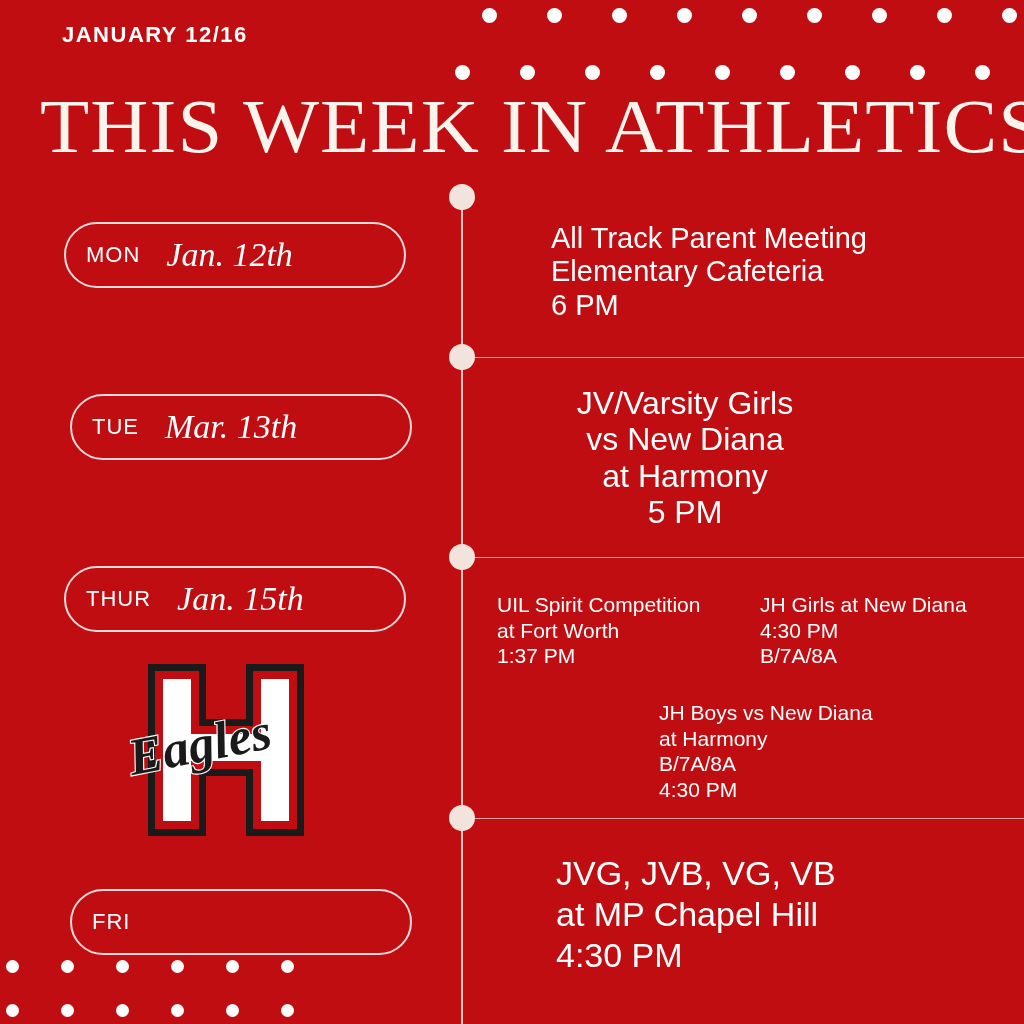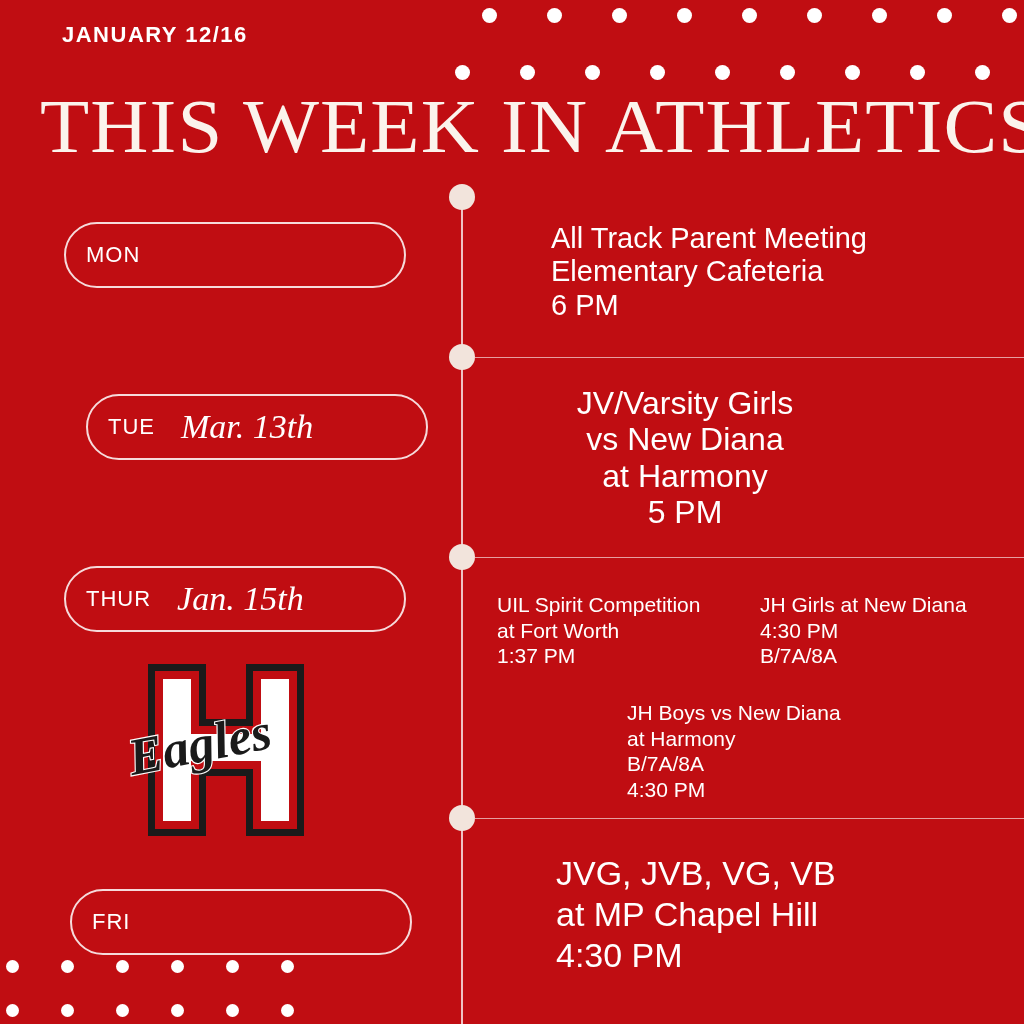--- a/index.html
+++ b/index.html
@@ -210,23 +210,24 @@
 <div class="node" style="top:344px;"></div>
 <div class="node" style="top:544px;"></div>
 <div class="node" style="top:805px;"></div>
 
 <div class="divider" style="top:357px; width:549px;"></div>
 <div class="divider" style="top:557px; width:549px;"></div>
 <div class="divider" style="top:818px; width:549px;"></div>
 
 <div class="pill" style="left:64px; top:222px; width:342px;">
   <span class="abbr">MON</span>
-</div>
-
-<div class="pill" style="left:86px; top:394px; width:342px;">
+  <span class="date">Jan. 12th</span>
+</div>
+
+<div class="pill" style="left:70px; top:394px; width:342px;">
   <span class="abbr">TUE</span>
   <span class="date">Mar. 13th</span>
 </div>
 
 <div class="pill" style="left:64px; top:566px; width:342px;text-align:right;">
   <span class="abbr">THUR</span>
   <span class="date">Jan. 15th</span>
 </div>
 
 <div class="pill" style="left:70px; top:889px; width:342px;">
@@ -239,21 +240,21 @@
 <div class="event ev-tue" style="white-space:pre-line;">JV/Varsity Girls
 vs New Diana
 at Harmony
 5 PM</div>
 <div class="event ev-thur-1" style="white-space:pre-line;">UIL Spirit Competition
 at Fort Worth
 1:37 PM</div>
 <div class="event ev-thur-2" style="white-space:pre-line;">JH Girls at New Diana
 4:30 PM
 B/7A/8A</div>
-<div class="event ev-thur-3" style="white-space:pre-line;">JH Boys vs New Diana
+<div class="event ev-thur-3" style="white-space:pre-line;margin-left:32px;">JH Boys vs New Diana
 at Harmony
 B/7A/8A
 4:30 PM</div>
 <div class="event ev-fri" style="white-space:pre-line;">JVG, JVB, VG, VB
 at MP Chapel Hill
 4:30 PM</div>
 
 <div class="logo">
   <svg width="235" height="180" viewBox="0 0 235 180" xmlns="http://www.w3.org/2000/svg">
 

